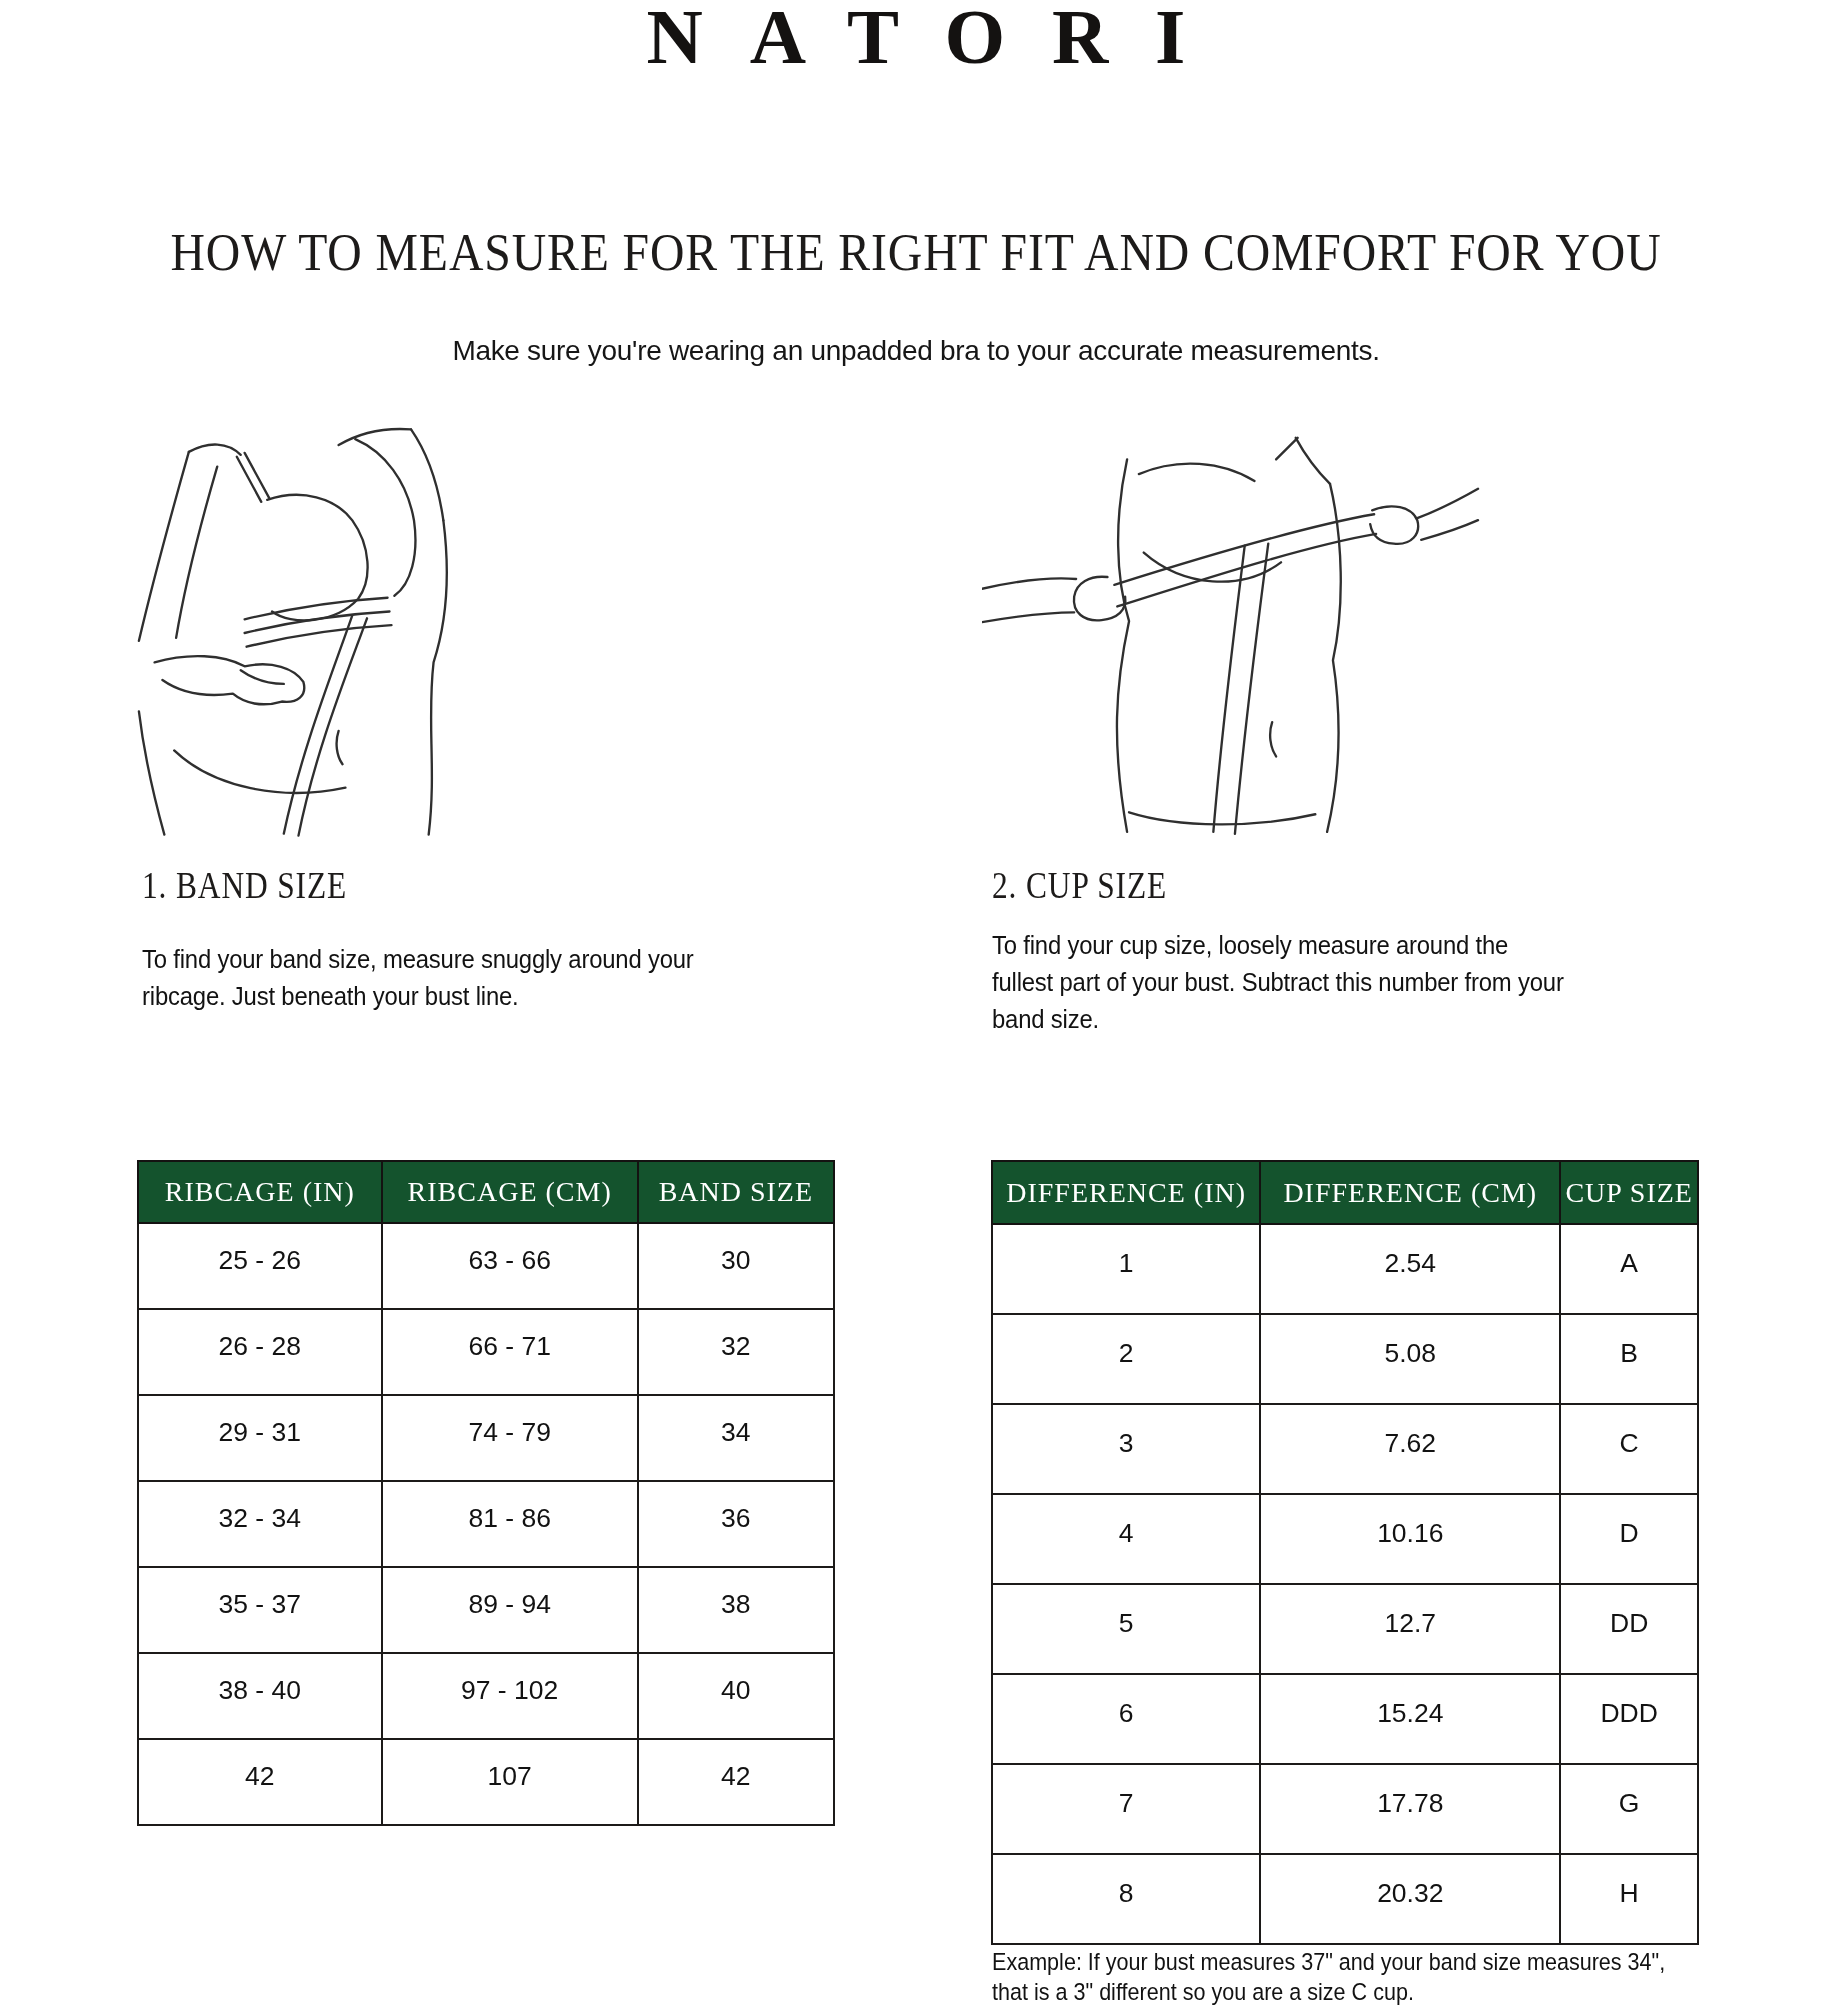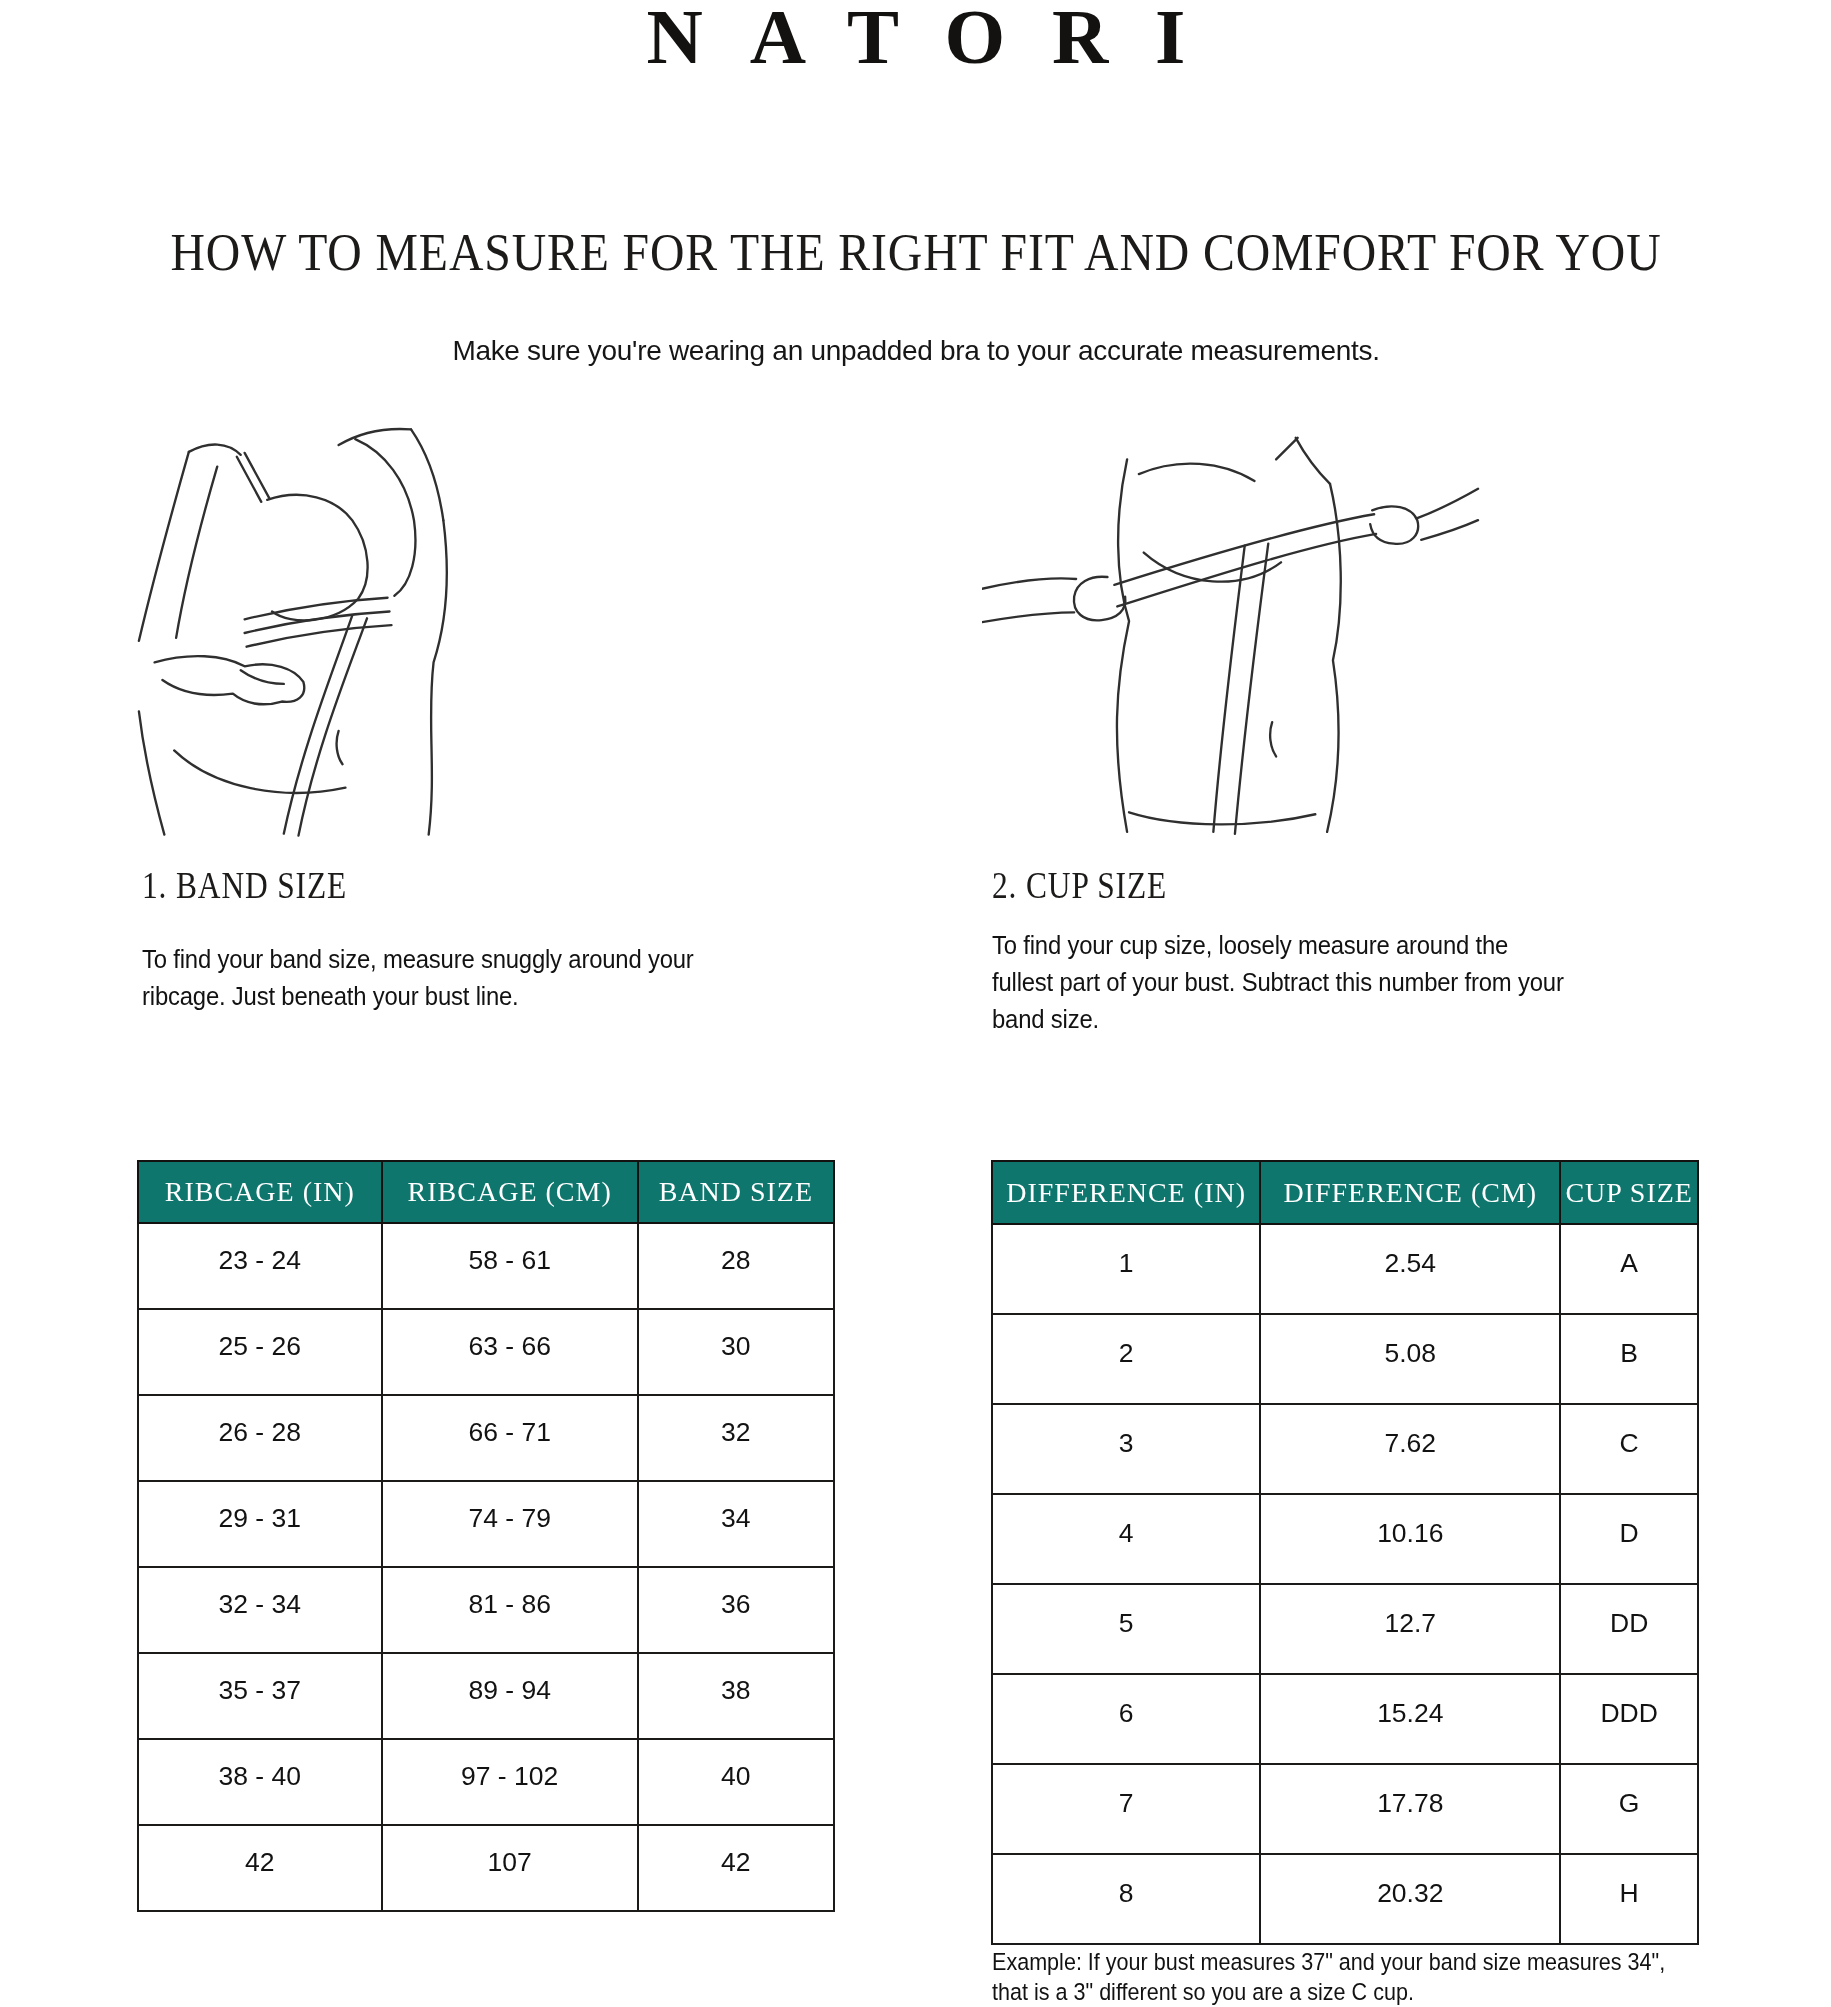--- a/index.html
+++ b/index.html
@@ -44,21 +44,21 @@
   }
   .desc span { display:block; }
   .band-desc { left:142px; top:941px; }
   .cup-desc  { left:992px; top:927px; }
   
   .tbl { position:absolute; }
   .band-tbl { left:137px; top:1160px; width:698px; }
   .cup-tbl  { left:991px; top:1160px; width:708px; }
   .tbl table { border-collapse:collapse; width:100%; table-layout:fixed; }
   .tbl th {
-    background:#0f766e; color:#ffffff; font-family:"Liberation Serif", serif;
+    background:#14532d; color:#ffffff; font-family:"Liberation Serif", serif;
     font-weight:normal; font-size:28px; letter-spacing:1px;
     border:2.9px solid #141211; text-align:center; padding:0 2px;
   }
   .band-tbl th { height:62px; }
   .cup-tbl th  { height:63px; }
   .tbl td {
     border:2.9px solid #1c1a19; text-align:center; vertical-align:middle;
     font-size:26.5px; color:#121212; padding-bottom:11.8px; background:#ffffff;
   }
   .band-tbl td { height:86px; }
@@ -180,25 +180,20 @@
       <table>
         <thead>
           <tr>
             <th>RIBCAGE (IN)</th>
             <th>RIBCAGE (CM)</th>
             <th>BAND SIZE</th>
           </tr>
         </thead>
         <tbody>
           <tr>
-            <td>23 - 24</td>
-            <td>58 - 61</td>
-            <td>28</td>
-          </tr>
-          <tr>
             <td>25 - 26</td>
             <td>63 - 66</td>
             <td>30</td>
           </tr>
           <tr>
             <td>26 - 28</td>
             <td>66 - 71</td>
             <td>32</td>
           </tr>
           <tr>

